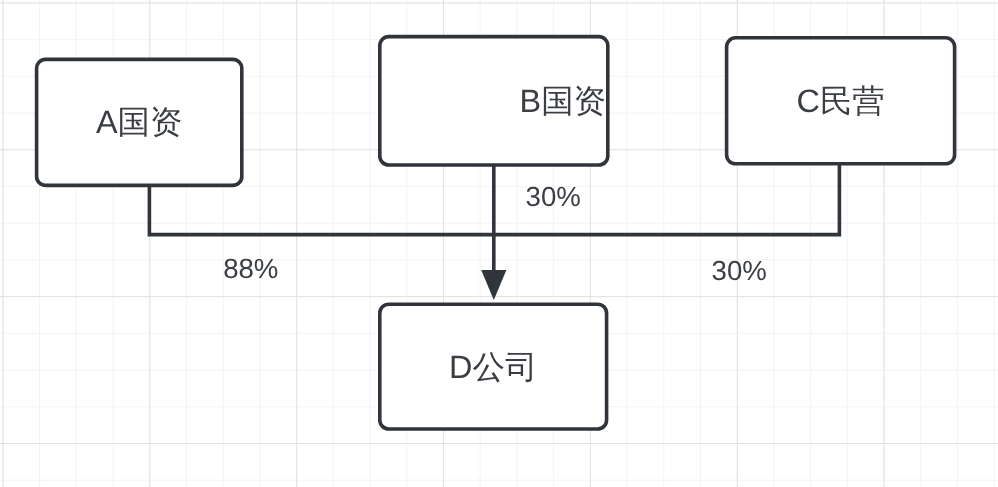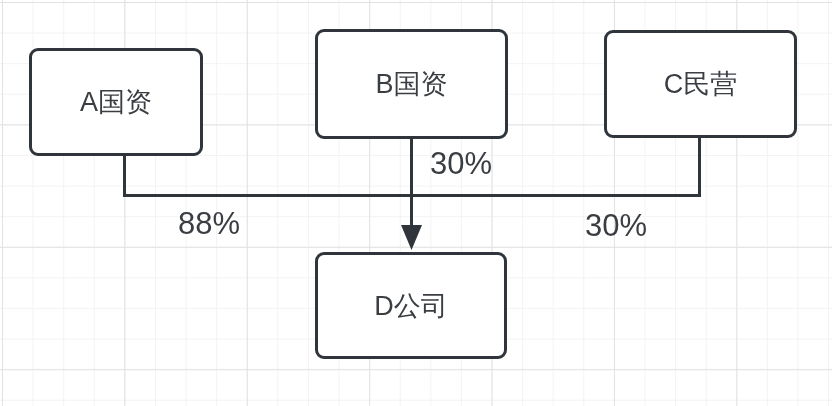--- a/index.html
+++ b/index.html
@@ -38,28 +38,28 @@
     border: 3px solid #2f353b;
     border-radius: 9px;
     display: flex;
     align-items: center;
     justify-content: center;
     font-size: 27px;
     color: #3a3e43;
     cursor: default;
   }
   #node-a { left: 29px;  top: 48px;  width: 174px; height: 108px; }
-  #node-b { left: 315px; top: 29px;  width: 193px; height: 110px; }
+  #node-b { left: 315px; top: 29px;  width: 193px; height: 110px; justify-content: flex-end; }
   #node-c { left: 604px; top: 30px;  width: 193px; height: 108px; text-align: right; }
   #node-d { left: 315px; top: 252px; width: 192px; height: 107px; text-align: center; }
 
   .edge-label {
     position: absolute;
     transform: translate(-50%, -50%);
-    font-size: 31px;
+    font-size: 23px;
     color: #3a3e43;
     white-space: nowrap;
   }
   #label-edge-a { left: 209px; top: 224px; }
   #label-edge-b { left: 461px; top: 164px; }
   #label-edge-c { left: 616px; top: 226px; }
 </style>
 </head>
 <body>
 

